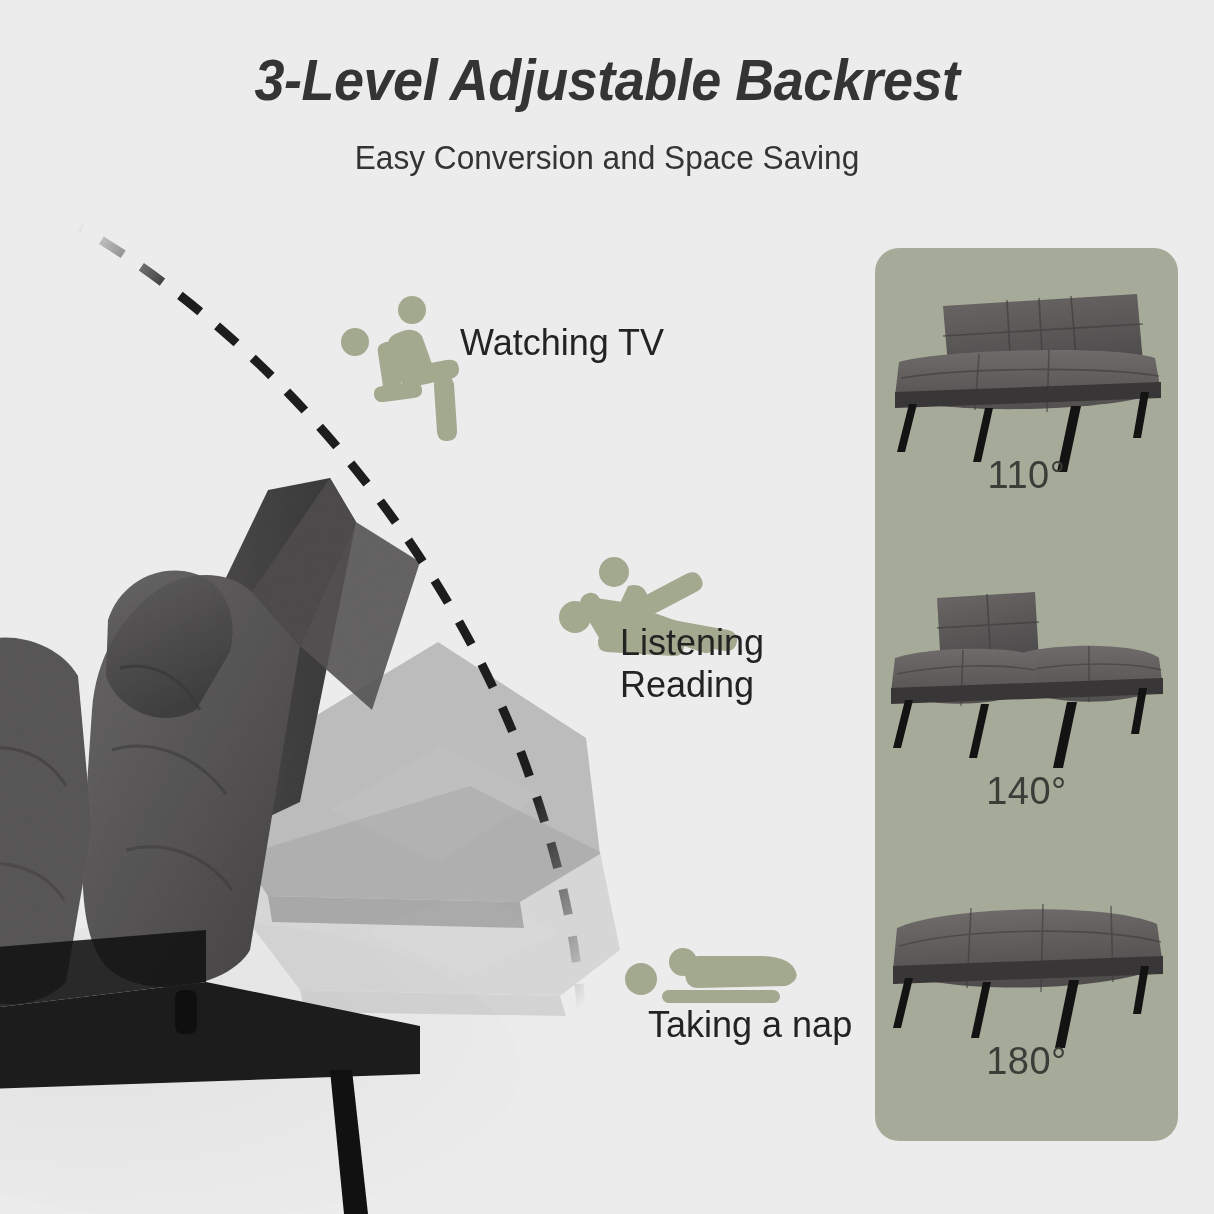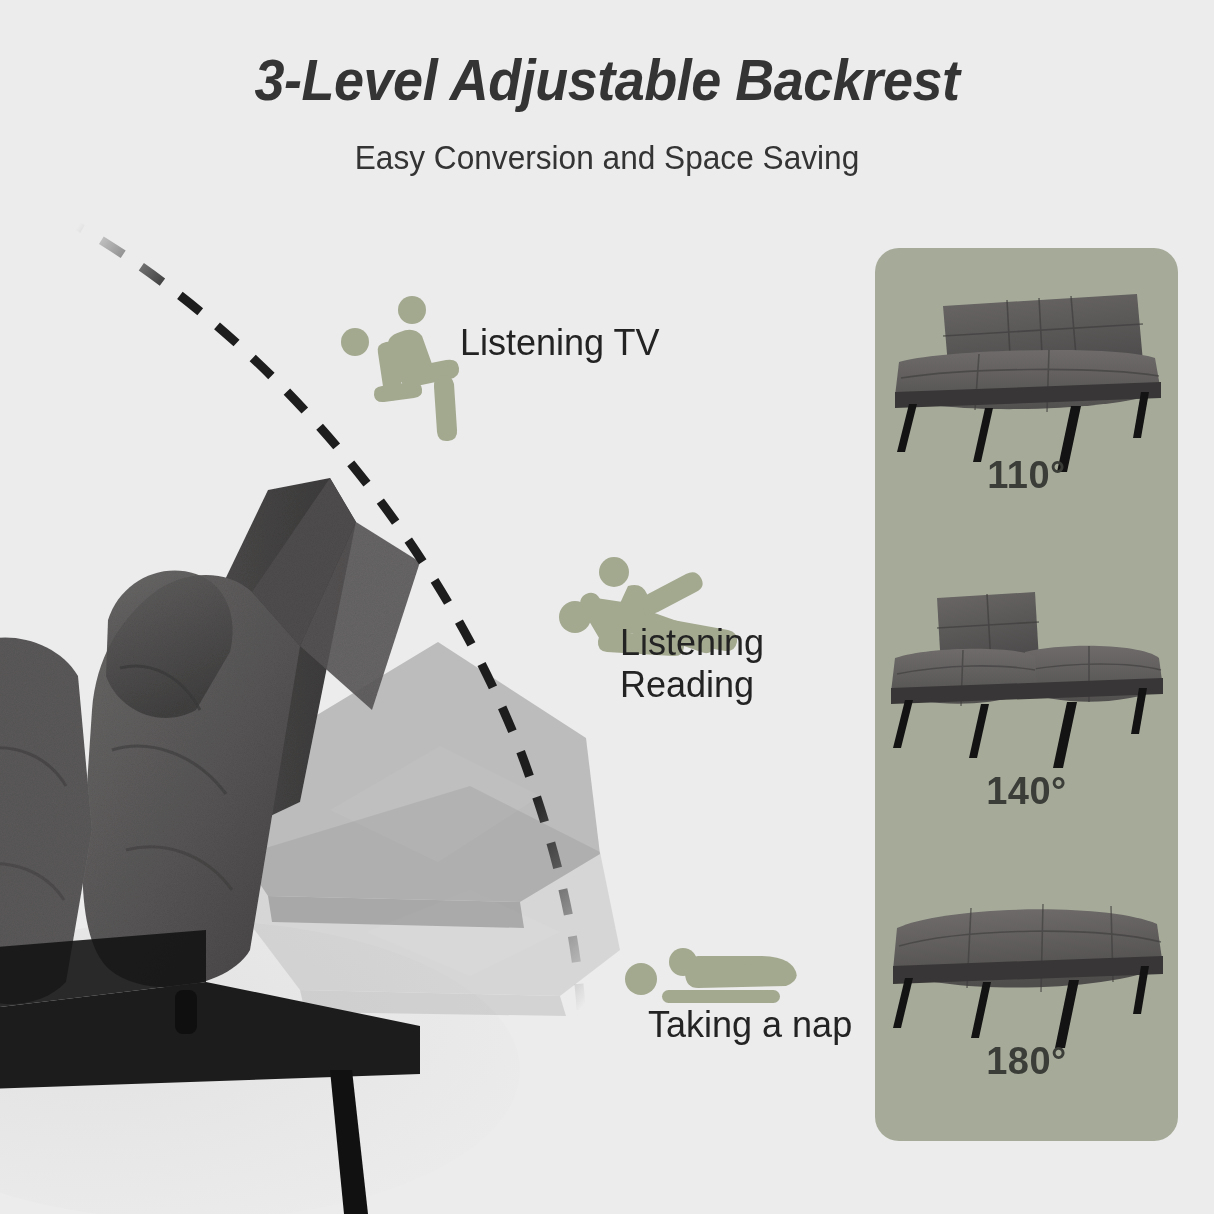--- a/index.html
+++ b/index.html
@@ -37,21 +37,21 @@
 
   
   #panel{
     position:absolute;left:875px;top:248px;width:303px;height:893px;
     background:#a6ab99;border-radius:24px;
   }
   .pos{position:absolute;left:0;width:303px;}
   .pos-fig{position:relative;width:303px;}
   .angle{
     position:absolute;left:0;width:303px;text-align:center;
-    color:#3b3d38;font-size:38px;font-weight:700;letter-spacing:0.5px;
+    color:#3b3d38;font-size:38px;font-weight:400;letter-spacing:0.5px;
   }
 </style>
 </head>
 <body>
 
 <div id="stage">
 
   <div class="title">3-Level Adjustable Backrest</div>
   <div class="subtitle">Easy Conversion and Space Saving</div>
 
@@ -184,21 +184,21 @@
     </g>
 
     <g fill="#a3a98f">
       <circle cx="683" cy="772" r="14"></circle>
       <path d="M698 766 l62 0 q26 0 34 12 q8 12 -8 18 l-88 2 q-12 0 -13 -14 q-1 -16 13 -18 Z"></path>
       <path d="M704 778 l42 -4 q12 -1 13 7 q1 8 -11 9 l-42 4 q-11 1 -12 -7 q-1 -8 10 -9 Z"></path>
       <rect x="662" y="800" width="118" height="13" rx="6.5"></rect>
     </g>
   </svg>
 
-  <div class="callout" id="label-tv">Listening TV</div>
+  <div class="callout" id="label-tv">Watching TV</div>
   <div class="callout" id="label-nap">Taking a nap</div>
   <div class="callout" id="label-read">Listening
 Reading</div>
 
   <div id="panel">
 
     <div class="pos" style="top:18px;height:270px;">
       <svg class="pos-fig" viewBox="0 0 303 210" width="303" height="210">
         <defs>
           <linearGradient id="p1a" x1="0" y1="0" x2="0.3" y2="1">

